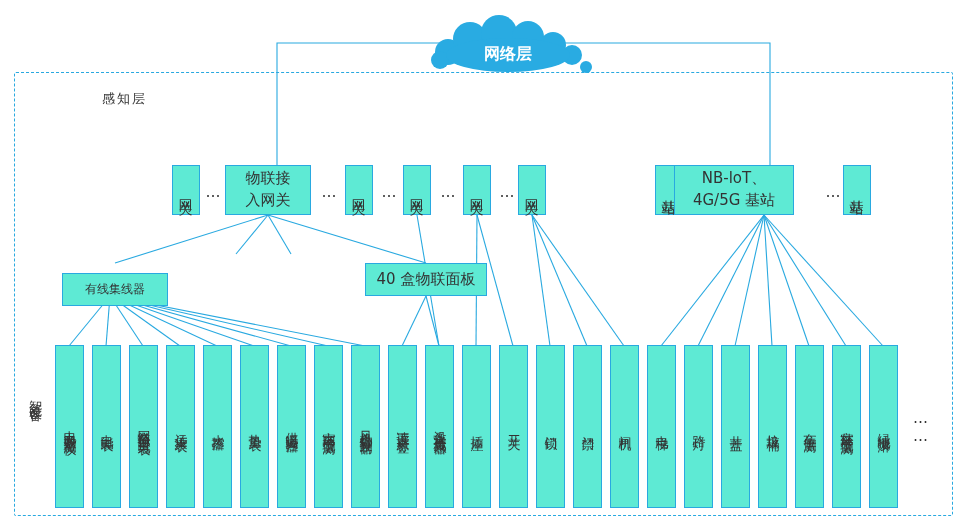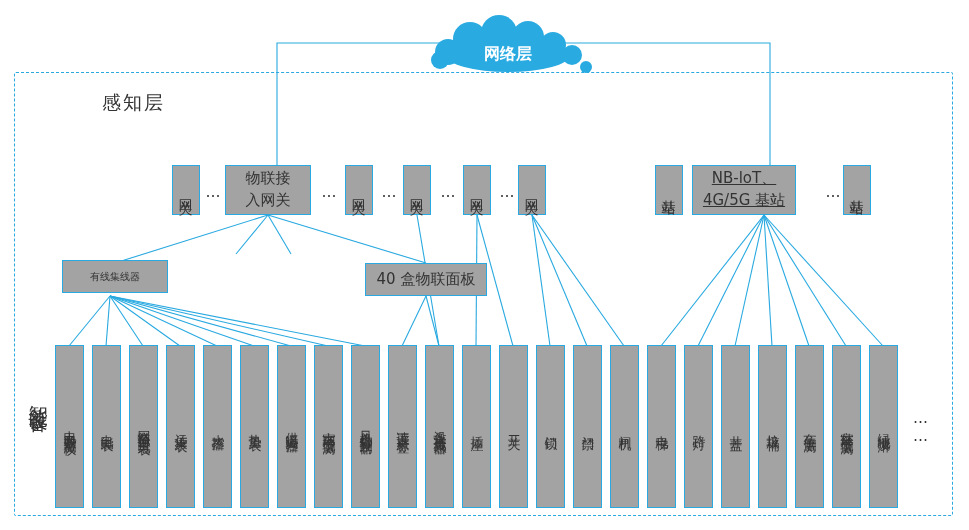--- a/index.html
+++ b/index.html
@@ -2,28 +2,28 @@
 <html><head>
 <meta charset="utf-8">
 <style>
   * { margin:0; padding:0; box-sizing:border-box; }
   body { background:#ffffff; font-family:"DejaVu Sans", sans-serif; }
   .stage { position:relative; width:969px; height:530px; background:#fff; color:#333; overflow:hidden; }
   .lines { position:absolute; left:0; top:0; pointer-events:none; }
   .dashed-box { position:absolute; left:14px; top:72px; width:939px; height:444px;
                 border:1.5px dashed #29a9e0; border-radius:2px; background:transparent; }
   .cloud { position:absolute; left:414px; top:12px; }
-  .label { position:absolute; font-size:19px; letter-spacing:2px; color:#333; }
-  .box { position:absolute; border:1.5px solid #29a9e0; background:#a3a3a3; color:#333;
+  .label { position:absolute; font-size:13px; letter-spacing:2px; color:#333; }
+  .box { position:absolute; border:1.5px solid #29a9e0; background:#5eead4; color:#333;
          display:flex; align-items:center; justify-content:center; text-align:center; }
   .vtext { writing-mode:vertical-rl; text-orientation:upright; }
   .gw { top:165px; width:28px; height:50px; font-size:14px; letter-spacing:2px; }
   .big-gw { top:165px; height:50px; font-size:15px; flex-direction:column; line-height:1.45; }
   .dots { position:absolute; top:183px; width:22px; text-align:center; font-size:15px; color:#333; }
-  .hub { left:62px; top:260px; width:106px; height:33px; font-size:10px; }
+  .hub { left:62px; top:273px; width:106px; height:33px; font-size:12px; }
   .wireless { left:178px; top:254px; width:168px; height:52px; font-size:15px; flex-direction:column; line-height:1.45; }
   .panel { left:365px; top:263px; width:122px; height:33px; font-size:15px; }
   .dev { top:345px; width:29px; height:163px; font-size:13px; letter-spacing:2px; }
   .dev-ellipsis { border:none; background:transparent; font-size:15px; letter-spacing:0; }
   .smart { left:26px; top:390px; writing-mode:vertical-rl; text-orientation:upright; letter-spacing:3px; }
 </style>
 </head>
 <body>
 
 <div class="stage">
@@ -94,21 +94,21 @@
   <div class="dots" style="left:378px;">…</div>
   <div class="box gw vtext" style="left:403px;">网关</div>
   <div class="dots" style="left:437px;">…</div>
   <div class="box gw vtext" style="left:463px;">网关</div>
   <div class="dots" style="left:496px;">…</div>
   <div class="box gw vtext" style="left:518px;">网关</div>
 
   <div class="box gw vtext" style="left:655px;">基站</div>
   <div class="dots" style="left:688px;">…</div>
 
-  <div class="box big-gw" style="left:692px; width:104px;text-decoration:underline;">
+  <div class="box big-gw" style="left:674px; width:120px;">
     <div>NB-loT、</div>
     <div>4G/5G 基站</div>
   </div>
 
   <div class="dots" style="left:822px;">…</div>
   <div class="box gw vtext" style="left:843px;">基站</div>
 
   <div class="box hub">有线集线器</div>
   <div class="box panel">40 盒物联面板</div>
 

